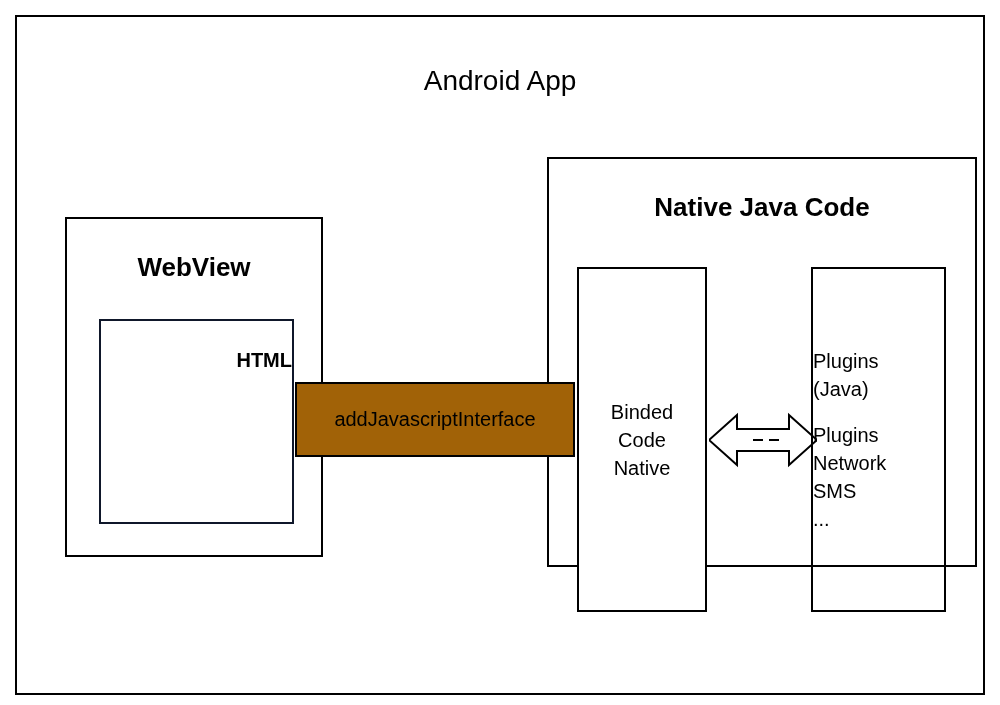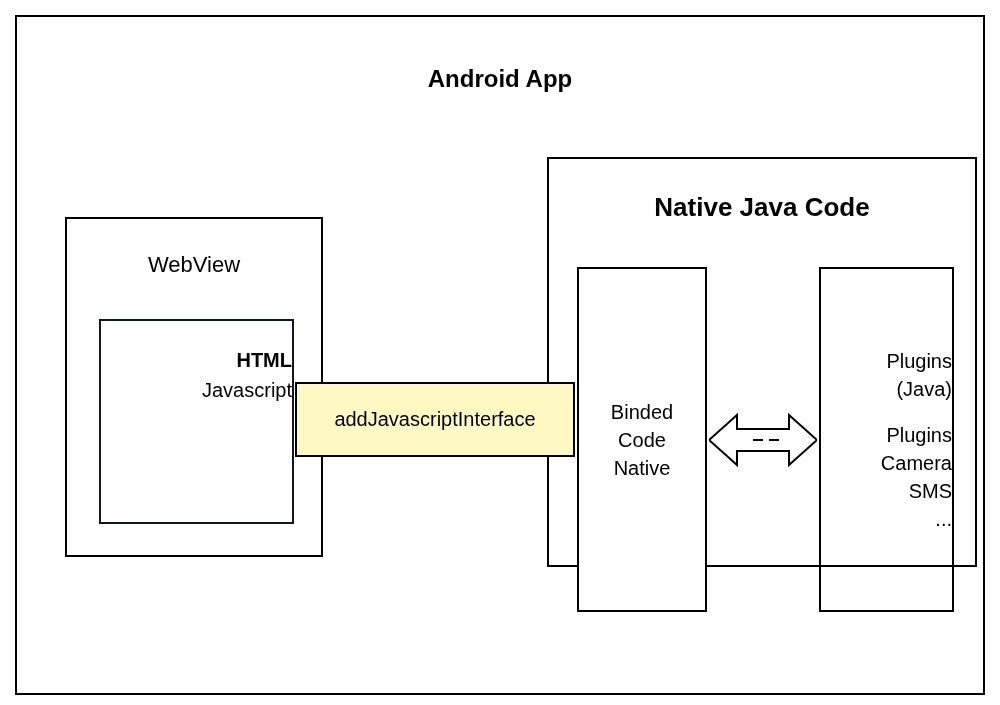--- a/index.html
+++ b/index.html
@@ -16,59 +16,59 @@
       top: 15px;
       width: 970px;
       height: 680px;
       border: 2px solid #000;
     }
     .title {
       position: absolute;
       left: 50%;
       transform: translateX(-50%);
       top: 48px;
-      font-size: 24px;
-      font-weight: bold;
+      font-size: 28px;
+      font-weight: normal;
     }
     .webview-box {
       position: absolute;
       left: 48px;
       top: 200px;
       width: 258px;
       height: 340px;
       border: 2px solid #000;
     }
     .webview-title {
       position: absolute;
       left: 50%;
       transform: translateX(-50%);
       top: 33px;
-      font-size: 22px;
-      font-weight: normal;
+      font-size: 26px;
+      font-weight: bold;
     }
     .webview-inner {
       position: absolute;
       left: 32px;
       top: 100px;
       width: 195px;
       height: 205px;
       border: 2px solid #0f172a;
       text-align: right;
       padding-top: 24px;
     }
     .webview-inner .line { font-size: 20px; line-height: 30px; }
     .webview-inner .bold { font-weight: bold; }
     .connector-box {
       position: absolute;
       left: 278px;
       top: 365px;
       width: 280px;
       height: 75px;
       border: 2px solid #000;
-      background: #fef9c3;
+      background: #a16207;
       display: flex;
       align-items: center;
       justify-content: center;
       font-size: 20px;
     }
     .native-box {
       position: absolute;
       left: 530px;
       top: 140px;
       width: 430px;
@@ -95,28 +95,28 @@
       flex-direction: column;
       align-items: center;
       justify-content: center;
       text-align: center;
       font-size: 20px;
       line-height: 28px;
       background: #fff;
     }
     .plugins-box {
       position: absolute;
-      left: 270px;
+      left: 262px;
       top: 108px;
       width: 135px;
       height: 345px;
       border: 2px solid #000;
       display: flex;
       flex-direction: column;
-      align-items: flex-end;
+      align-items: flex-start;
       justify-content: center;
       text-align: center;
       font-size: 20px;
       line-height: 28px;
     }
     .plugins-box .spacer { height: 18px; }
     .double-arrow {
       position: absolute;
       left: 160px;
       top: 250px;
@@ -127,21 +127,20 @@
 </head>
 <body>
 
 <div class="outer-box">
   <div class="title">Android App</div>
 
   <div class="webview-box">
     <div class="webview-title">WebView</div>
     <div class="webview-inner">
       <div class="line bold">HTML</div>
-      <div class="line">Javascript</div>
     </div>
   </div>
 
   <div class="native-box">
     <div class="native-title">Native Java Code</div>
 
     <div class="binded-box">
       <div>Binded</div>
       <div>Code</div>
       <div>Native</div>
@@ -151,21 +150,21 @@
       <polygon points="0,31 28,6 28,20 80,20 80,6 108,31 80,56 80,42 28,42 28,56" fill="#fff" stroke="#000" stroke-width="2"></polygon>
       <line x1="44" y1="31" x2="54" y2="31" stroke="#000" stroke-width="2"></line>
       <line x1="60" y1="31" x2="70" y2="31" stroke="#000" stroke-width="2"></line>
     </svg>
 
     <div class="plugins-box">
       <div>Plugins</div>
       <div>(Java)</div>
       <div class="spacer"></div>
       <div>Plugins</div>
-      <div>Camera</div>
+      <div>Network</div>
       <div>SMS</div>
       <div>...</div>
     </div>
   </div>
 
   <div class="connector-box">
     <span>addJavascriptInterface</span>
   </div>
 </div>
 

